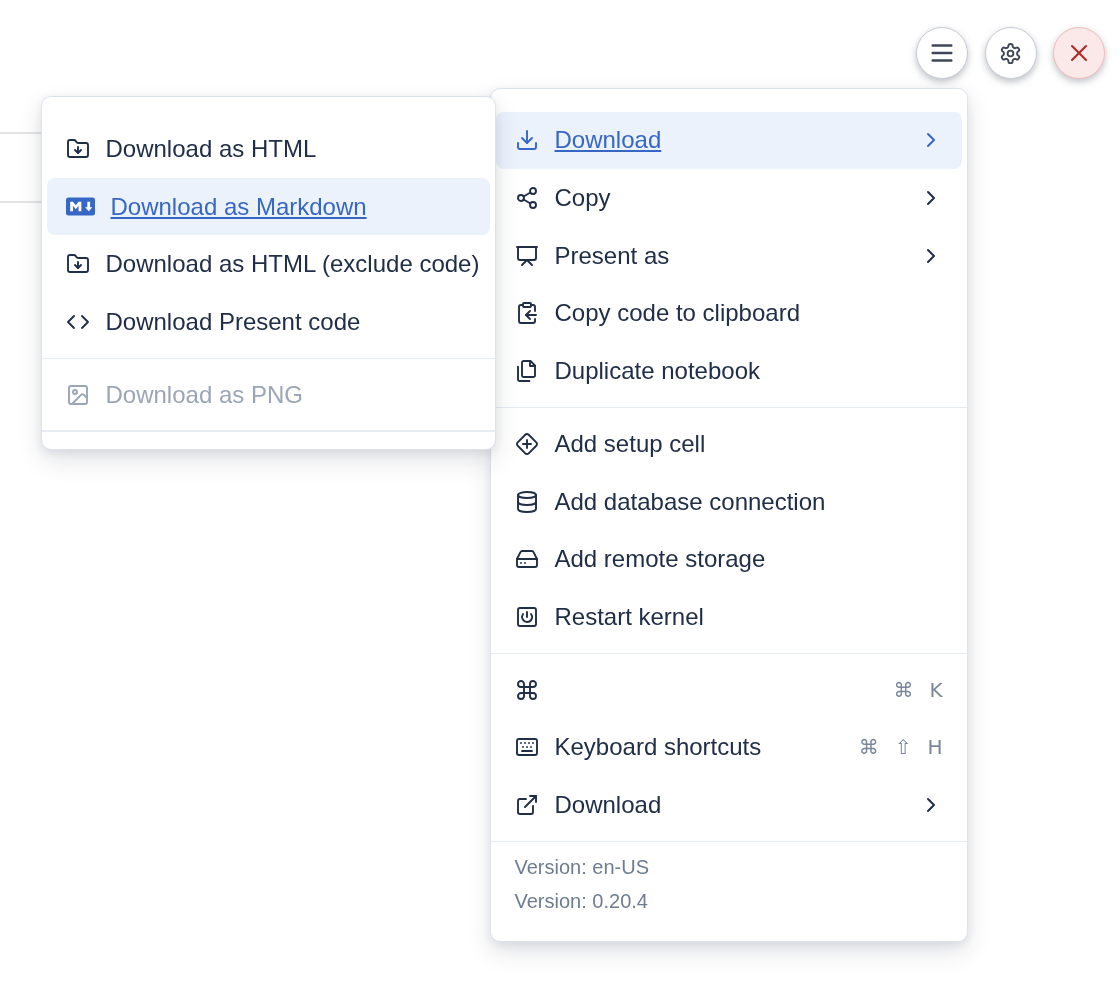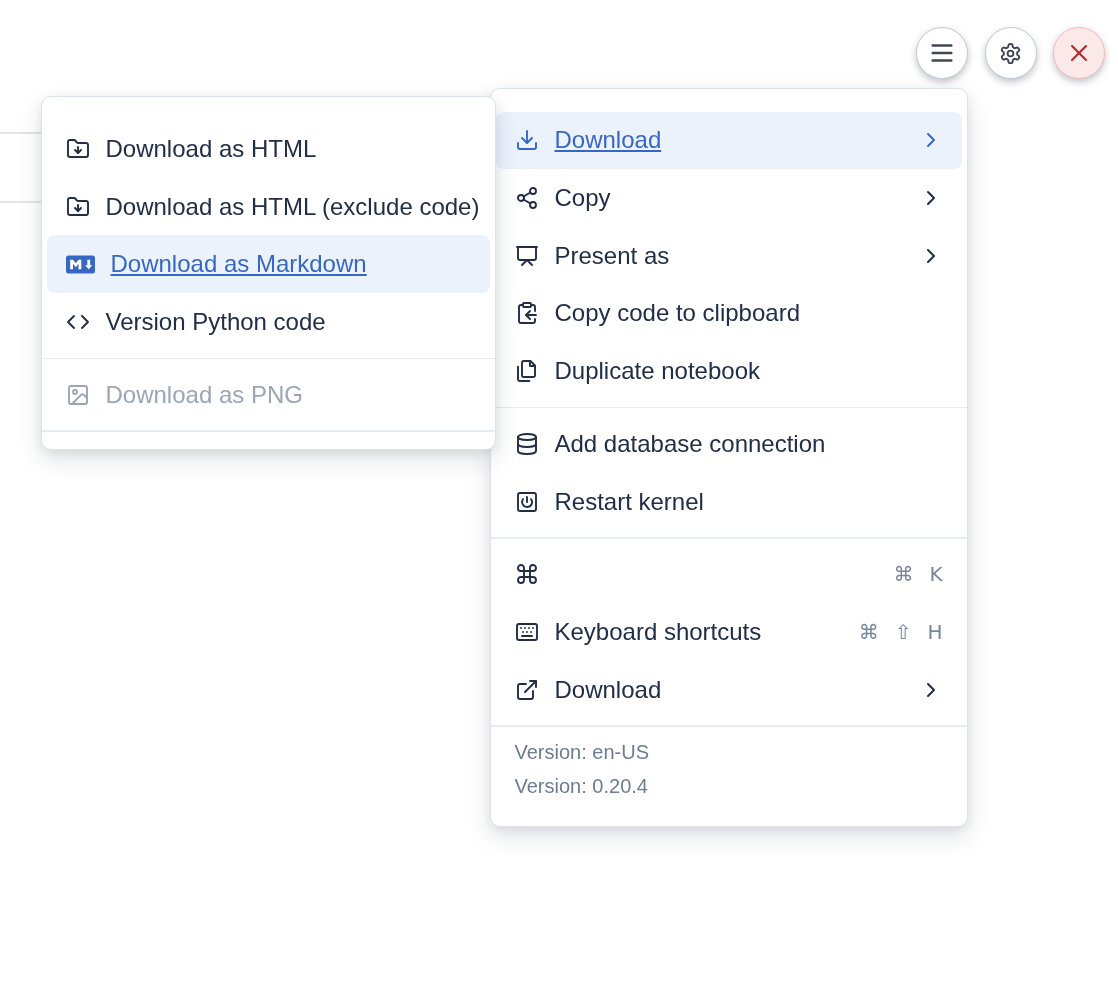--- a/index.html
+++ b/index.html
@@ -181,25 +181,42 @@
         <svg class="icon" width="24" height="24" viewBox="0 0 24 24" fill="none" stroke="currentColor" stroke-linecap="round" stroke-linejoin="round" stroke-width="1.9">
           <path d="M15.5 2H8.6c-.4 0-.8.2-1.1.5-.3.3-.5.7-.5 1.1v12.8c0 .4.2.8.5 1.1.3.3.7.5 1.1.5h9.8c.4 0 .8-.2 1.1-.5.3-.3.5-.7.5-1.1V6.5L15.5 2z"></path>
           <path d="M3 7.6v12.8c0 .4.2.8.5 1.1.3.3.7.5 1.1.5h9.8"></path>
           <path d="M15 2v5h5"></path>
         </svg>
         <span class="label">Duplicate notebook</span>
       </div>
       <div class="separator"></div>
       <div class="menu-item">
         <svg class="icon" width="24" height="24" viewBox="0 0 24 24" fill="none" stroke="currentColor" stroke-linecap="round" stroke-linejoin="round" stroke-width="1.9">
+          <path d="M12 8v8"></path>
+          <path d="M2.7 10.3a2.41 2.41 0 0 0 0 3.41l7.59 7.59a2.41 2.41 0 0 0 3.41 0l7.59-7.59a2.41 2.41 0 0 0 0-3.41L13.7 2.71a2.41 2.41 0 0 0-3.41 0z"></path>
+          <path d="M8 12h8"></path>
+        </svg>
+        <span class="label">Add setup cell</span>
+      </div>
+      <div class="menu-item">
+        <svg class="icon" width="24" height="24" viewBox="0 0 24 24" fill="none" stroke="currentColor" stroke-linecap="round" stroke-linejoin="round" stroke-width="1.9">
           <ellipse cx="12" cy="5" rx="9" ry="3"></ellipse>
           <path d="M3 5V19A9 3 0 0 0 21 19V5"></path>
           <path d="M3 12A9 3 0 0 0 21 12"></path>
         </svg>
         <span class="label">Add database connection</span>
+      </div>
+      <div class="menu-item">
+        <svg class="icon" width="24" height="24" viewBox="0 0 24 24" fill="none" stroke="currentColor" stroke-linecap="round" stroke-linejoin="round" stroke-width="1.9">
+          <line x1="22" x2="2" y1="12" y2="12"></line>
+          <path d="M5.45 5.11 2 12v6a2 2 0 0 0 2 2h16a2 2 0 0 0 2-2v-6l-3.45-6.89A2 2 0 0 0 16.76 4H7.24a2 2 0 0 0-1.79 1.11z"></path>
+          <line x1="6" x2="6.01" y1="16" y2="16"></line>
+          <line x1="10" x2="10.01" y1="16" y2="16"></line>
+        </svg>
+        <span class="label">Add remote storage</span>
       </div>
       <div class="menu-item">
         <svg class="icon" width="24" height="24" viewBox="0 0 24 24" fill="none" stroke="currentColor" stroke-linecap="round" stroke-linejoin="round" stroke-width="1.9">
           <rect width="18" height="18" x="3" y="3" rx="2"></rect>
           <path d="M12 7v5"></path>
           <path d="M8 9a5.14 5.14 0 0 0 4 8 4.95 4.95 0 0 0 4-8"></path>
         </svg>
         <span class="label">Restart kernel</span>
       </div>
       <div class="separator"></div>
@@ -253,41 +270,41 @@
 
   <div class="panel" id="download-submenu" style="left:40.5px; top:96px; width:455px;">
       <div class="menu-item">
         <svg class="icon" width="24" height="24" viewBox="0 0 24 24" fill="none" stroke="currentColor" stroke-linecap="round" stroke-linejoin="round" stroke-width="1.9">
           <path d="M20 20a2 2 0 0 0 2-2V8a2 2 0 0 0-2-2h-7.9a2 2 0 0 1-1.69-.9L9.6 3.9A2 2 0 0 0 7.93 3H4a2 2 0 0 0-2 2v13a2 2 0 0 0 2 2Z"></path>
           <path d="M12 10v6"></path>
           <path d="m15 13-3 3-3-3"></path>
         </svg>
         <span class="label">Download as HTML</span>
       </div>
-      <div class="menu-item">
-        <svg class="icon" width="24" height="24" viewBox="0 0 24 24" fill="none" stroke="currentColor" stroke-linecap="round" stroke-linejoin="round" stroke-width="1.9">
-          <path d="M20 20a2 2 0 0 0 2-2V8a2 2 0 0 0-2-2h-7.9a2 2 0 0 1-1.69-.9L9.6 3.9A2 2 0 0 0 7.93 3H4a2 2 0 0 0-2 2v13a2 2 0 0 0 2 2Z"></path>
-          <path d="M12 10v6"></path>
-          <path d="m15 13-3 3-3-3"></path>
-        </svg>
-        <span class="label">Download as HTML (exclude code)</span>
-      </div>
       <div class="menu-item active">
         <svg class="icon" width="29" height="21" viewBox="0 0 208 128">
           <rect width="208" height="128" rx="18" fill="currentColor"></rect>
           <path fill="#ffffff" d="M30 98V30h20l20 25 20-25h20v68H90V59L70 84 50 59v39zm133 0-26-28h16V30h20v40h16z"></path>
         </svg>
         <span class="label">Download as Markdown</span>
       </div>
       <div class="menu-item">
         <svg class="icon" width="24" height="24" viewBox="0 0 24 24" fill="none" stroke="currentColor" stroke-linecap="round" stroke-linejoin="round" stroke-width="1.9">
+          <path d="M20 20a2 2 0 0 0 2-2V8a2 2 0 0 0-2-2h-7.9a2 2 0 0 1-1.69-.9L9.6 3.9A2 2 0 0 0 7.93 3H4a2 2 0 0 0-2 2v13a2 2 0 0 0 2 2Z"></path>
+          <path d="M12 10v6"></path>
+          <path d="m15 13-3 3-3-3"></path>
+        </svg>
+        <span class="label">Download as HTML (exclude code)</span>
+      </div>
+      <div class="menu-item">
+        <svg class="icon" width="24" height="24" viewBox="0 0 24 24" fill="none" stroke="currentColor" stroke-linecap="round" stroke-linejoin="round" stroke-width="1.9">
           <polyline points="16 18 22 12 16 6"></polyline>
           <polyline points="8 6 2 12 8 18"></polyline>
         </svg>
-        <span class="label">Version Python code</span>
+        <span class="label">Download Present code</span>
       </div>
       <div class="separator"></div>
       <div class="menu-item disabled">
         <svg class="icon" width="24" height="24" viewBox="0 0 24 24" fill="none" stroke="currentColor" stroke-linecap="round" stroke-linejoin="round" stroke-width="1.9">
           <rect width="18" height="18" x="3" y="3" rx="2" ry="2"></rect>
           <circle cx="9" cy="9" r="2"></circle>
           <path d="m21 15-3.086-3.086a2 2 0 0 0-2.828 0L6 21"></path>
         </svg>
         <span class="label">Download as PNG</span>
       </div>

